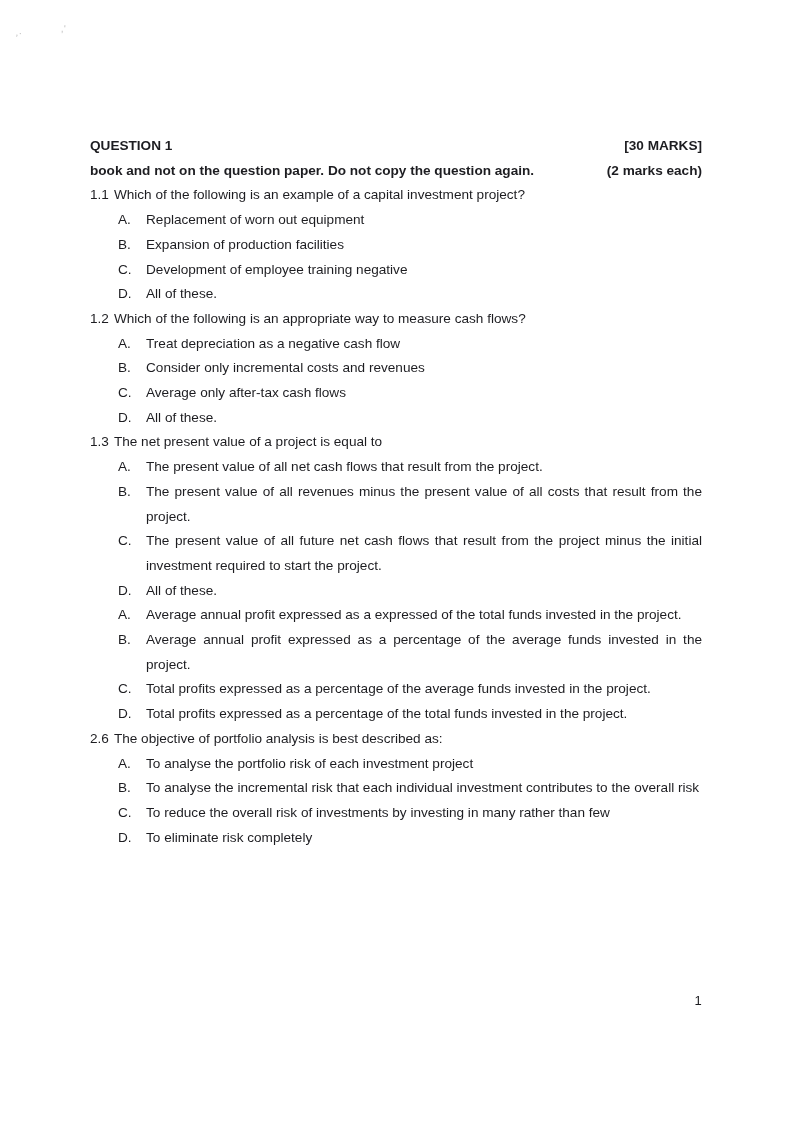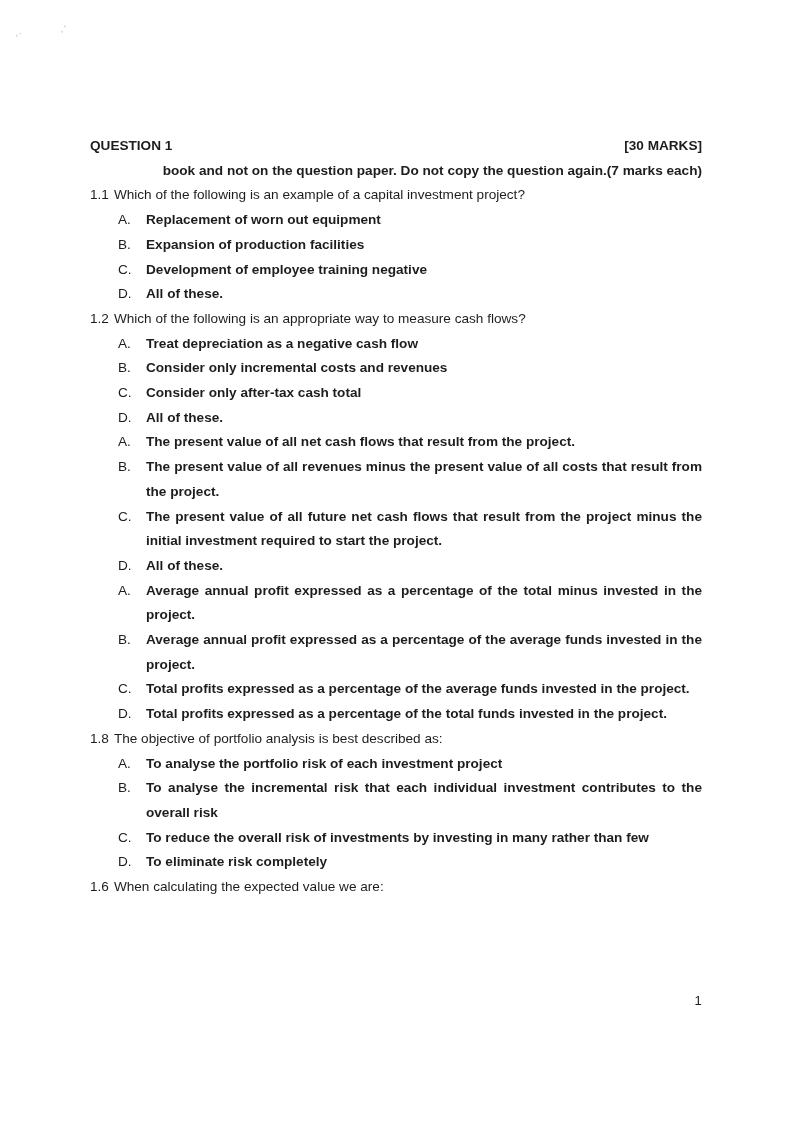--- a/index.html
+++ b/index.html
@@ -41,36 +41,35 @@
   }
   .intro-line1 {
     font-weight: bold;
     text-align: justify;
     text-align-last: justify;
     white-space: nowrap;
     word-spacing: -0.4px;
   }
   .intro-line2-row {
     display: flex;
-    justify-content: flex-end;
+    justify-content: space-between;
     font-weight: bold;
   }
   .q-stem { }
   .q-num { margin-right: 5px; text-align: center; }
   .option {
     display: flex;
     margin-left: 28px;
   }
   .opt-letter {
     flex: 0 0 28px;
   }
   .opt-text {
     flex: 1;
     text-align: justify;
-    font-weight: bold;
   }
   .page-number {
     position: absolute;
     left: 688px;
     top: 989px;
     width: 20px;
     text-align: center;
     font-size: 13px;
   }
 </style>
@@ -85,21 +84,21 @@
   <div class="content">
 
     <div class="title-row">
       <span>QUESTION 1</span>
       <span>[30 MARKS]</span>
     </div>
 
     <div class="intro">
       <div class="intro-line2-row">
         <span>book and not on the question paper. Do not copy the question again.</span>
-        <span>(7 marks each)</span>
+        <span>(2 marks each)</span>
       </div>
     </div>
 
     <div id="questions">
   <div class="question">
     <div class="q-stem">
       <span class="q-num">1.1</span><span class="q-text">Which of the following is an example of a capital investment project?</span>
     </div>
     <div class="q-options">
   <div class="option">
@@ -134,31 +133,34 @@
     <span class="opt-text">Treat depreciation as a negative cash flow</span>
   </div>
 
   <div class="option">
     <span class="opt-letter">B.</span>
     <span class="opt-text">Consider only incremental costs and revenues</span>
   </div>
 
   <div class="option">
     <span class="opt-letter">C.</span>
-    <span class="opt-text">Consider only after-tax cash total</span>
+    <span class="opt-text">Average only after-tax cash flows</span>
   </div>
 
   <div class="option">
     <span class="opt-letter">D.</span>
     <span class="opt-text">All of these.</span>
   </div>
 </div>
   </div>
 
   <div class="question">
+    <div class="q-stem">
+      <span class="q-num">1.3</span><span class="q-text">The net present value of a project is equal to</span>
+    </div>
     <div class="q-options">
   <div class="option">
     <span class="opt-letter">A.</span>
     <span class="opt-text">The present value of all net cash flows that result from the project.</span>
   </div>
 
   <div class="option">
     <span class="opt-letter">B.</span>
     <span class="opt-text">The present value of all revenues minus the present value of all costs that result from the project.</span>
   </div>
@@ -172,21 +174,21 @@
     <span class="opt-letter">D.</span>
     <span class="opt-text">All of these.</span>
   </div>
 </div>
   </div>
 
   <div class="question">
     <div class="q-options">
   <div class="option">
     <span class="opt-letter">A.</span>
-    <span class="opt-text">Average annual profit expressed as a percentage of the total minus invested in the project.</span>
+    <span class="opt-text">Average annual profit expressed as a expressed of the total funds invested in the project.</span>
   </div>
 
   <div class="option">
     <span class="opt-letter">B.</span>
     <span class="opt-text">Average annual profit expressed as a percentage of the average funds invested in the project.</span>
   </div>
 
   <div class="option">
     <span class="opt-letter">C.</span>
     <span class="opt-text">Total profits expressed as a percentage of the average funds invested in the project.</span>
@@ -194,21 +196,21 @@
 
   <div class="option">
     <span class="opt-letter">D.</span>
     <span class="opt-text">Total profits expressed as a percentage of the total funds invested in the project.</span>
   </div>
 </div>
   </div>
 
   <div class="question">
     <div class="q-stem">
-      <span class="q-num">1.8</span><span class="q-text">The objective of portfolio analysis is best described as:</span>
+      <span class="q-num">2.6</span><span class="q-text">The objective of portfolio analysis is best described as:</span>
     </div>
     <div class="q-options">
   <div class="option">
     <span class="opt-letter">A.</span>
     <span class="opt-text">To analyse the portfolio risk of each investment project</span>
   </div>
 
   <div class="option">
     <span class="opt-letter">B.</span>
     <span class="opt-text">To analyse the incremental risk that each individual investment contributes to the overall risk</span>
@@ -219,25 +221,19 @@
     <span class="opt-text">To reduce the overall risk of investments by investing in many rather than few</span>
   </div>
 
   <div class="option">
     <span class="opt-letter">D.</span>
     <span class="opt-text">To eliminate risk completely</span>
   </div>
 </div>
   </div>
 
-  <div class="question">
-    <div class="q-stem">
-      <span class="q-num">1.6</span><span class="q-text">When calculating the expected value we are:</span>
-    </div>
-    <div class="q-options"></div>
-  </div>
 </div>
 
   </div>
 
   <div class="page-number">1</div>
 
 </div>
 
 </body></html>

